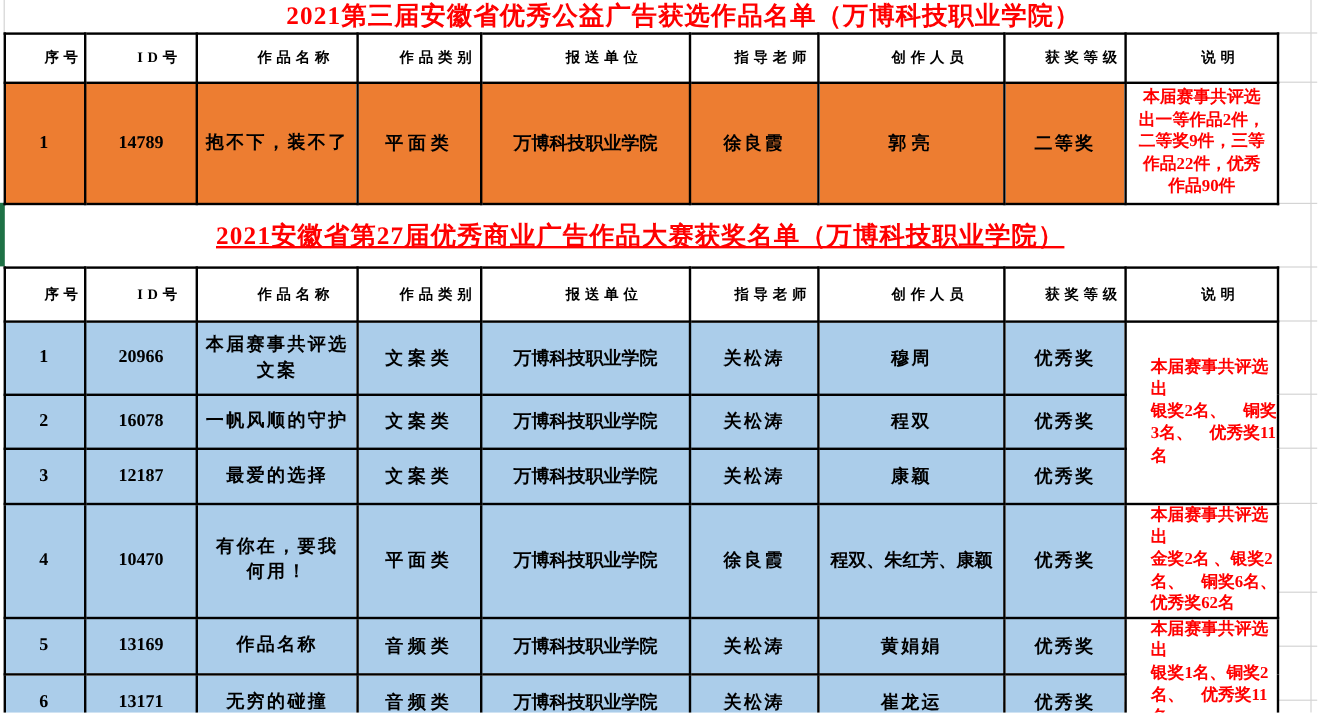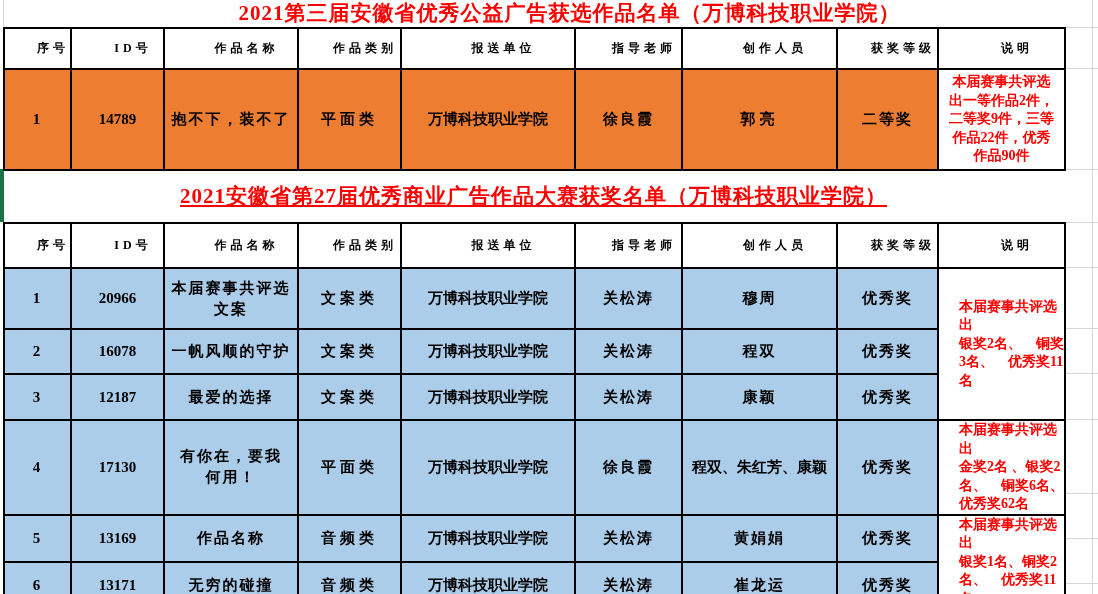--- a/index.html
+++ b/index.html
@@ -172,21 +172,21 @@
       <td class="blue">12187</td>
       <td class="blue name sp2">最爱的选择</td>
       <td class="blue sp">文案类</td>
       <td class="blue">万博科技职业学院</td>
       <td class="blue sp2">关松涛</td>
       <td class="blue sp2">康颖</td>
       <td class="blue sp2">优秀奖</td>
     </tr>
     <tr class="r74">
       <td class="blue sp2">4</td>
-      <td class="blue">17130</td>
+      <td class="blue">10470</td>
       <td class="blue name sp2">有你在，要我
 何用！</td>
       <td class="blue sp">平面类</td>
       <td class="blue">万博科技职业学院</td>
       <td class="blue sp2">徐良霞</td>
       <td class="blue">程双、朱红芳、康颖</td>
       <td class="blue sp2">优秀奖</td>
       <td class="note left">本届赛事共评选出
 金奖2名 、银奖2
 名、　铜奖6名、

